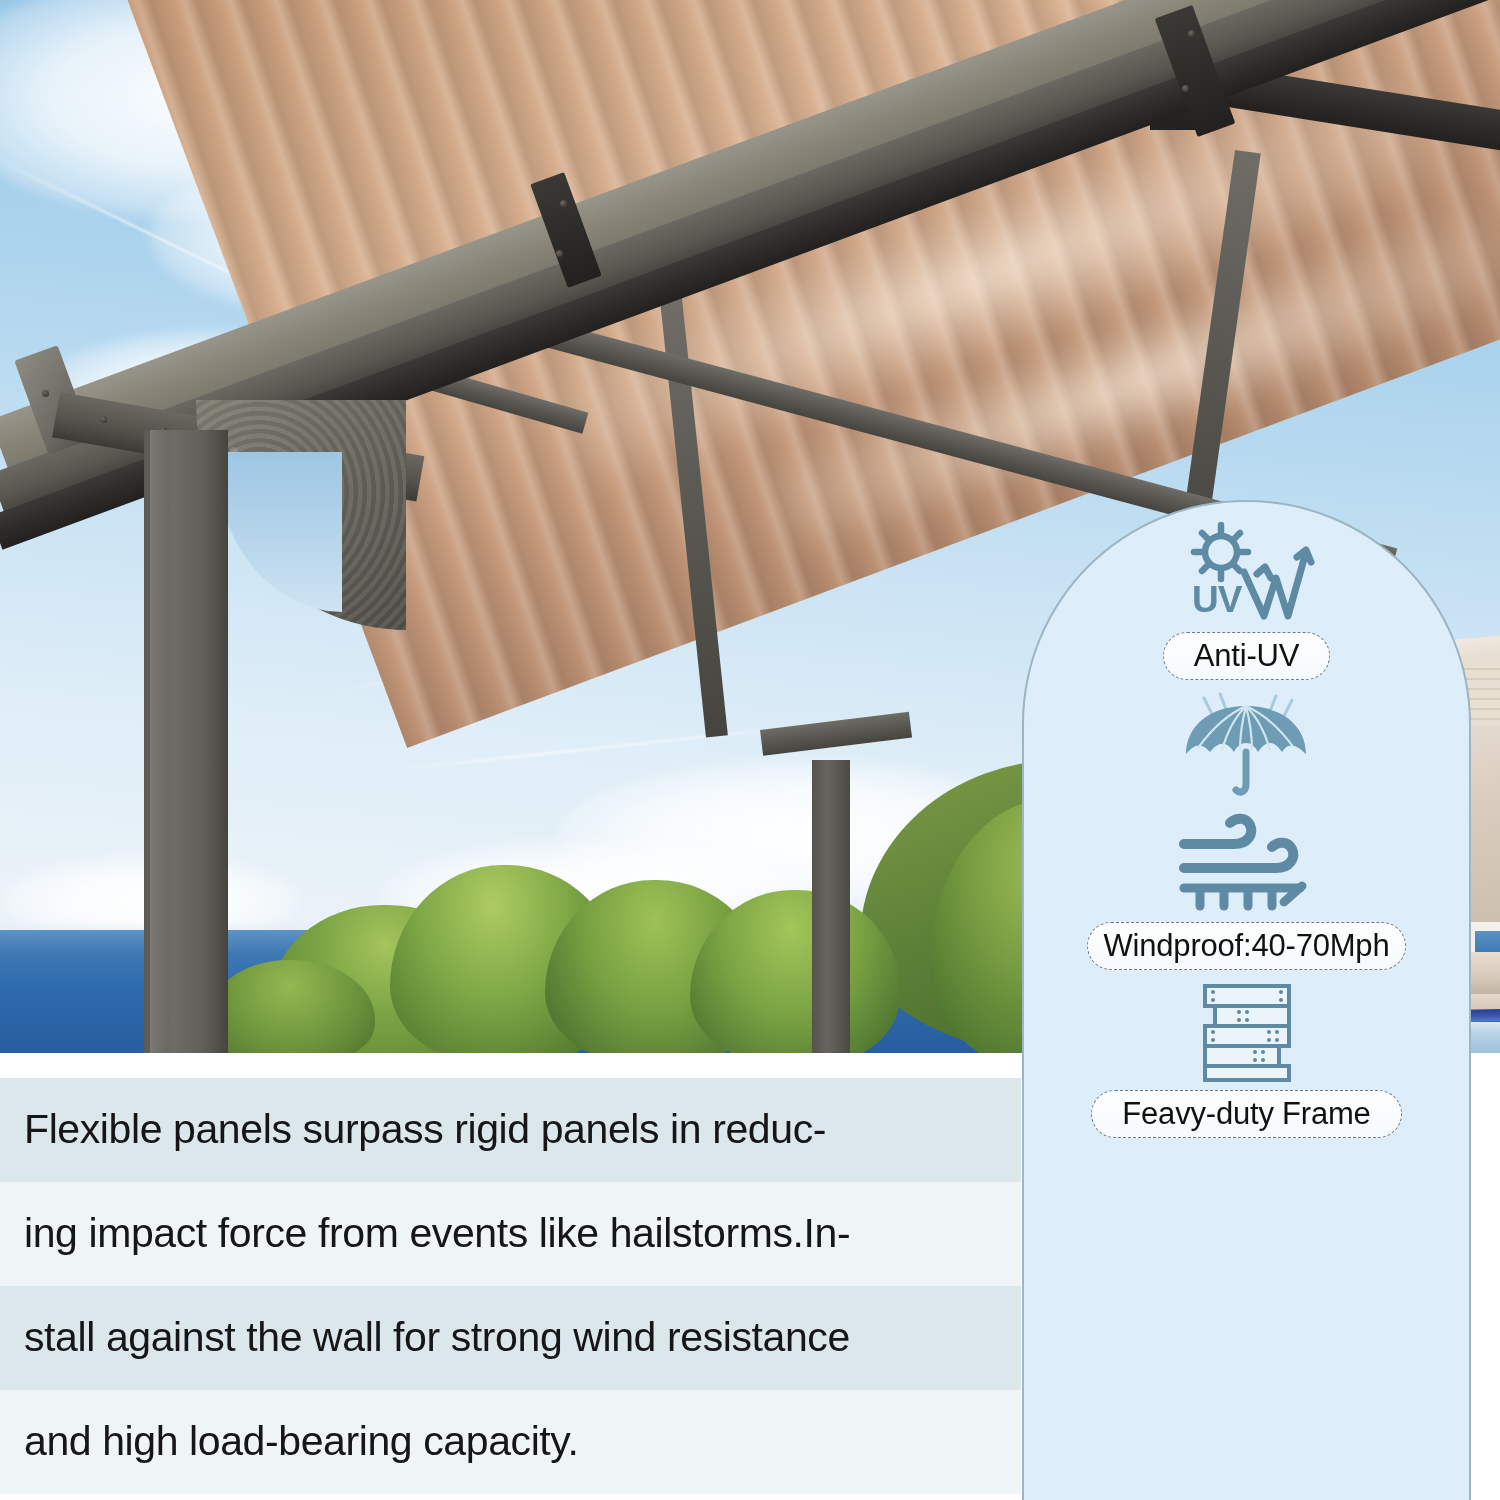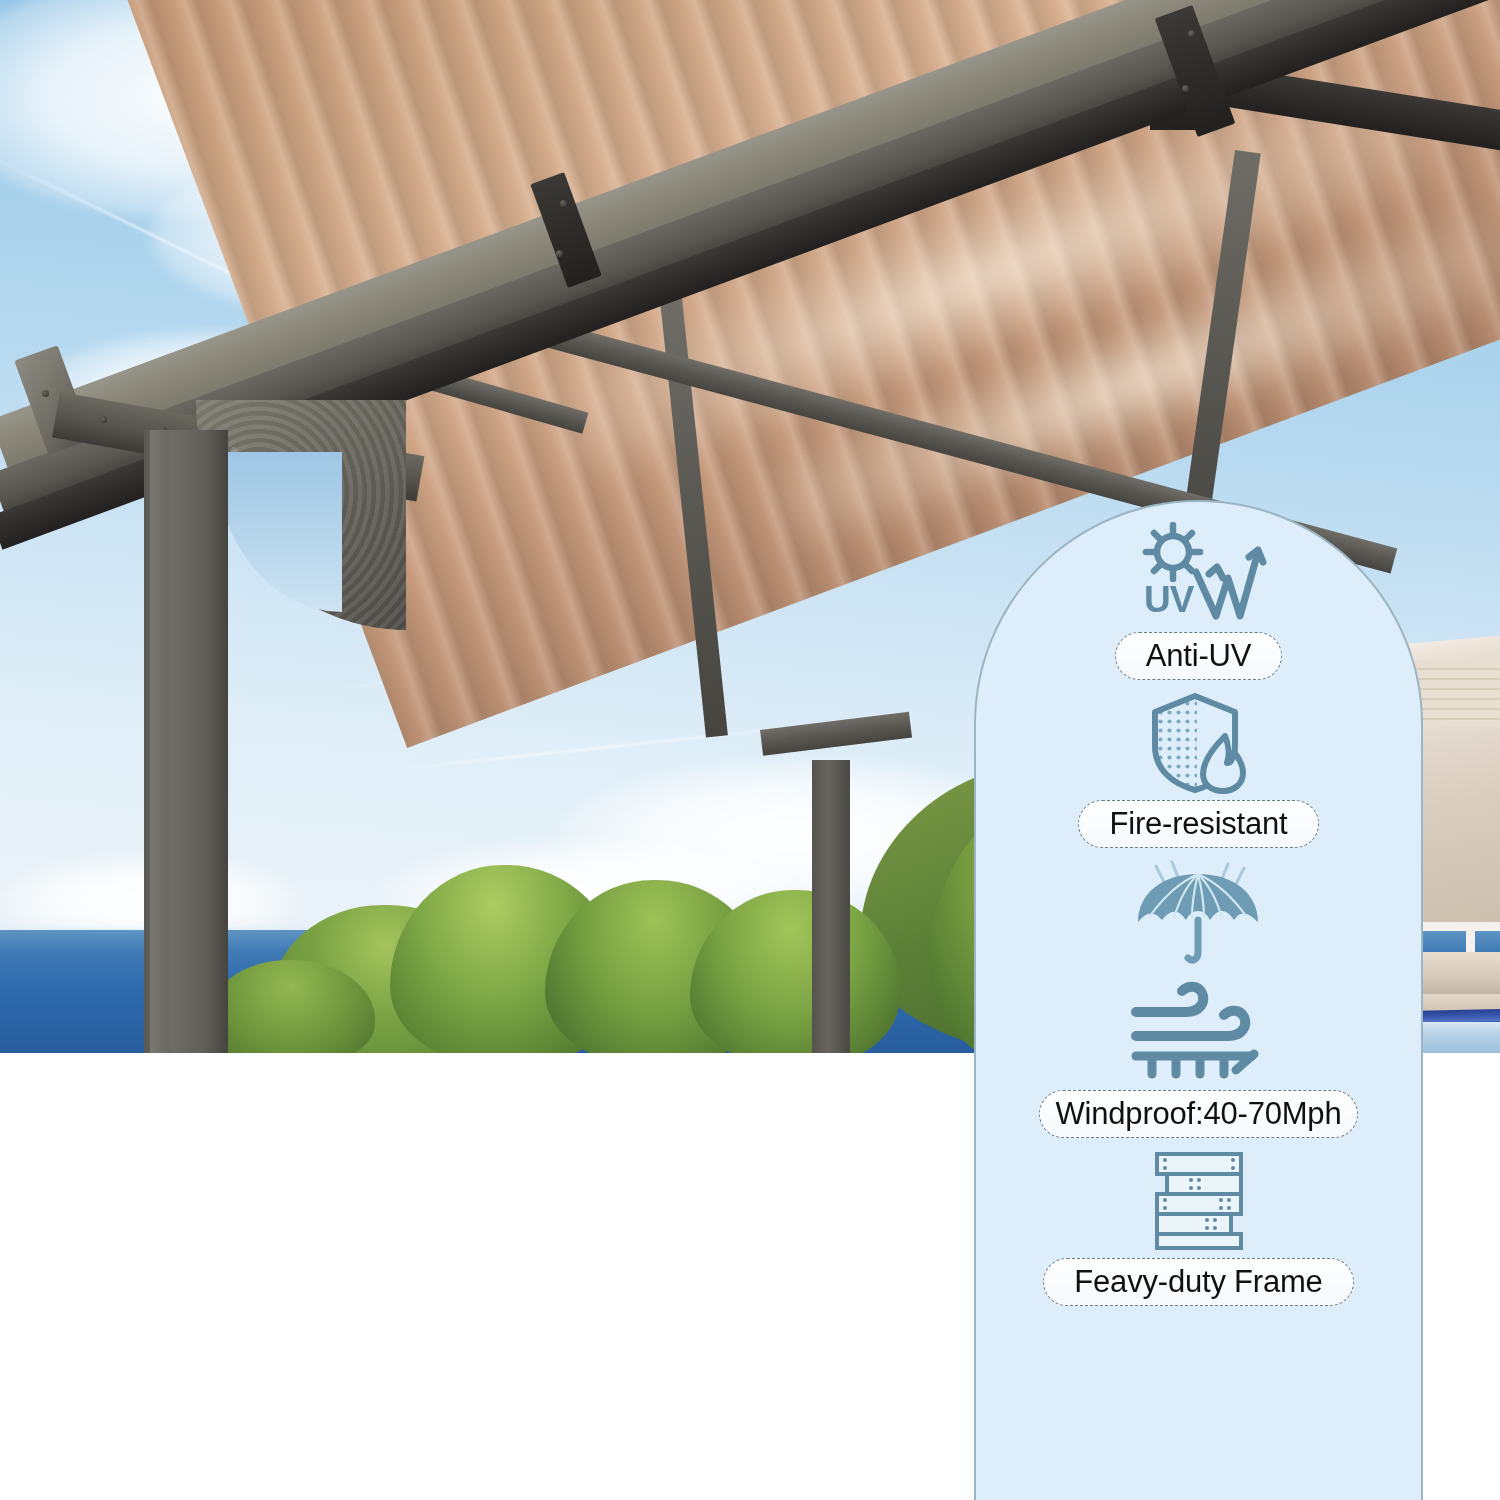--- a/index.html
+++ b/index.html
@@ -176,21 +176,21 @@
     letter-spacing: -0.4px;
     font-family: "Liberation Sans", "DejaVu Sans", sans-serif;
     white-space: nowrap;
   }
   .tp-line.odd  { background: #dce7ec; }
   .tp-line.even { background: #eff4f7; }
 
   
   #feature-card {
     position: absolute;
-    left: 974px; top: 500px;
+    left: 1022px; top: 500px;
     width: 449px; height: 1000px;
     background: #ddeefa;
     border: 2px solid #9cb5c4;
     border-bottom: none;
     border-radius: 224px 224px 0 0;
     overflow: hidden;
     display: flex;
     flex-direction: column;
     align-items: center;
     padding-top: 18px;
@@ -365,20 +365,27 @@
 
     <div class="post" style="left:812px; top:760px; width:38px; height:300px;
                 background:linear-gradient(90deg,#55534d 0%,#67655e 40%,#4b4944 100%);"></div>
     <div class="beam" style="left:760px; top:730px; width:150px; height:26px; transform:rotate(-7deg); transform-origin:0 0;"></div>
 
     <div class="post" style="left:1330px; top:640px; width:34px; height:420px;
                 background:linear-gradient(90deg,#56544e 0%,#6a675f 40%,#4a4843 100%);"></div>
 
   </div>
 
+  <div id="text-panel">
+    <div class="tp-gap"></div>
+    <div class="tp-line odd">Flexible panels surpass rigid panels in reduc-</div>
+    <div class="tp-line even">ing impact force from events like hailstorms.In-</div>
+    <div class="tp-line odd">stall against the wall for strong wind resistance</div>
+    <div class="tp-line even">and high load-bearing capacity.</div>
+  </div>
 
   <div id="right-white"></div>
 
   <div id="feature-card">
 
     <div class="feature f1">
       <div class="feature-icon">
         <svg width="150" height="104" viewBox="0 0 150 104" fill="none">
           <g stroke="#5f8aa3" stroke-width="6.5" stroke-linecap="round">
             <circle cx="49" cy="30" r="16" fill="none"></circle>
@@ -395,41 +402,20 @@
           <g stroke="#5f8aa3" stroke-width="7" stroke-linecap="round" stroke-linejoin="round" fill="none">
             <path d="M72 50 L92 94 L104 56 L116 94 L134 30"></path>
             <path d="M85 52 L93 45 L99 56" fill="none"></path>
             <path d="M125 35 L134 28 L139 40" fill="none"></path>
           </g>
         </svg>
       </div>
       <div class="pill">Anti-UV</div>
     </div>
 
-    <div class="feature f2">
-      <div class="feature-icon">
-        <svg width="140" height="104" viewBox="0 0 140 104" fill="none">
-          <defs>
-            <pattern id="dots" width="9" height="9" patternUnits="userSpaceOnUse">
-              <circle cx="4.5" cy="4.5" r="2.1" fill="#7ea9bf"></circle>
-            </pattern>
-            <clipPath id="shieldclip">
-              <path d="M26 22 L66 6 L106 22 L106 56 C106 80 88 94 66 100 C44 94 26 80 26 56 Z"></path>
-            </clipPath>
-          </defs>
-          <g clip-path="url(#shieldclip)">
-            <rect x="20" y="0" width="48" height="104" fill="url(#dots)"></rect>
-          </g>
-          <path d="M26 22 L66 6 L106 22 L106 56 C106 80 88 94 66 100 C44 94 26 80 26 56 Z" stroke="#5f8aa3" stroke-width="6" fill="none" stroke-linejoin="round"></path>
-          <path d="M96 46 C80 62 74 74 74 84 C74 95 83 101 94 101 C105 101 114 94 114 83
-                   C114 75 110 68 105 62 C104 70 101 73 98 73 C101 64 99 53 96 46 Z" fill="#ddeefa" stroke="#5f8aa3" stroke-width="6" stroke-linejoin="round"></path>
-        </svg>
-      </div>
-      <div class="pill">Fire-resistant</div>
-    </div>
 
     <div class="feature f3">
       <div class="feature-icon">
         <svg width="150" height="104" viewBox="0 0 150 104" fill="none">
           <g stroke="#a7cadc" stroke-width="3" stroke-linecap="round">
             <line x1="32" y1="6" x2="42" y2="26"></line>
             <line x1="48" y1="2" x2="56" y2="22"></line>
             <line x1="104" y1="4" x2="96" y2="24"></line>
             <line x1="120" y1="8" x2="110" y2="28"></line>
           </g>

